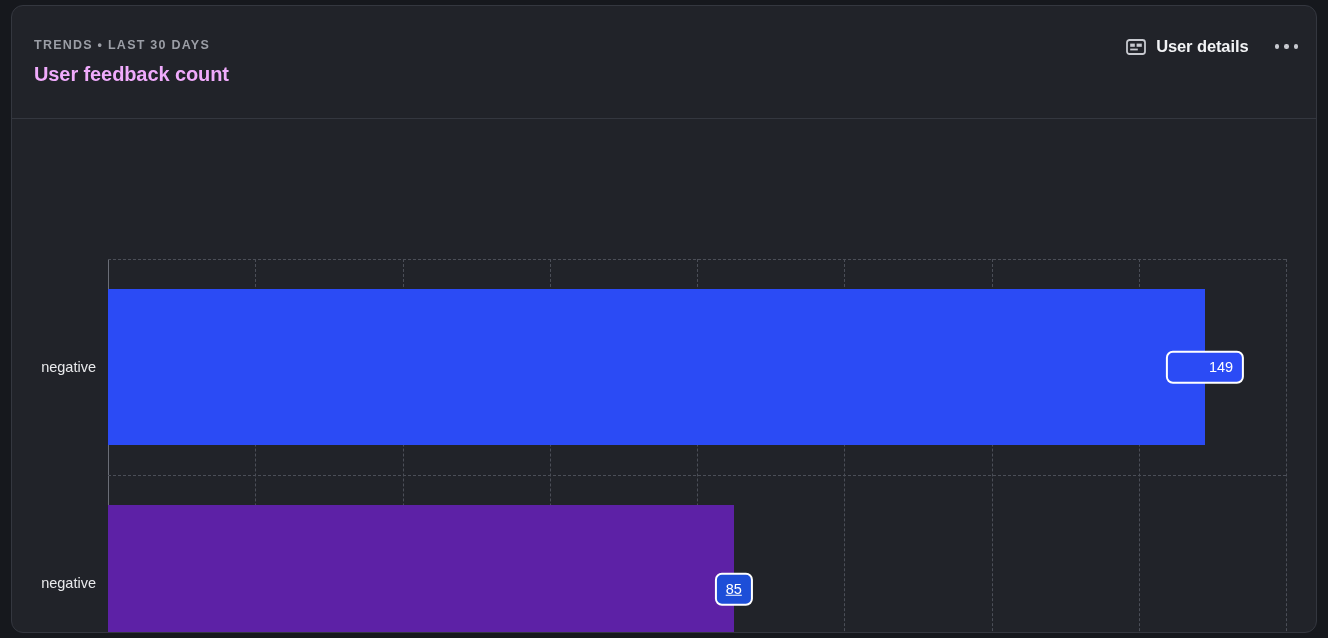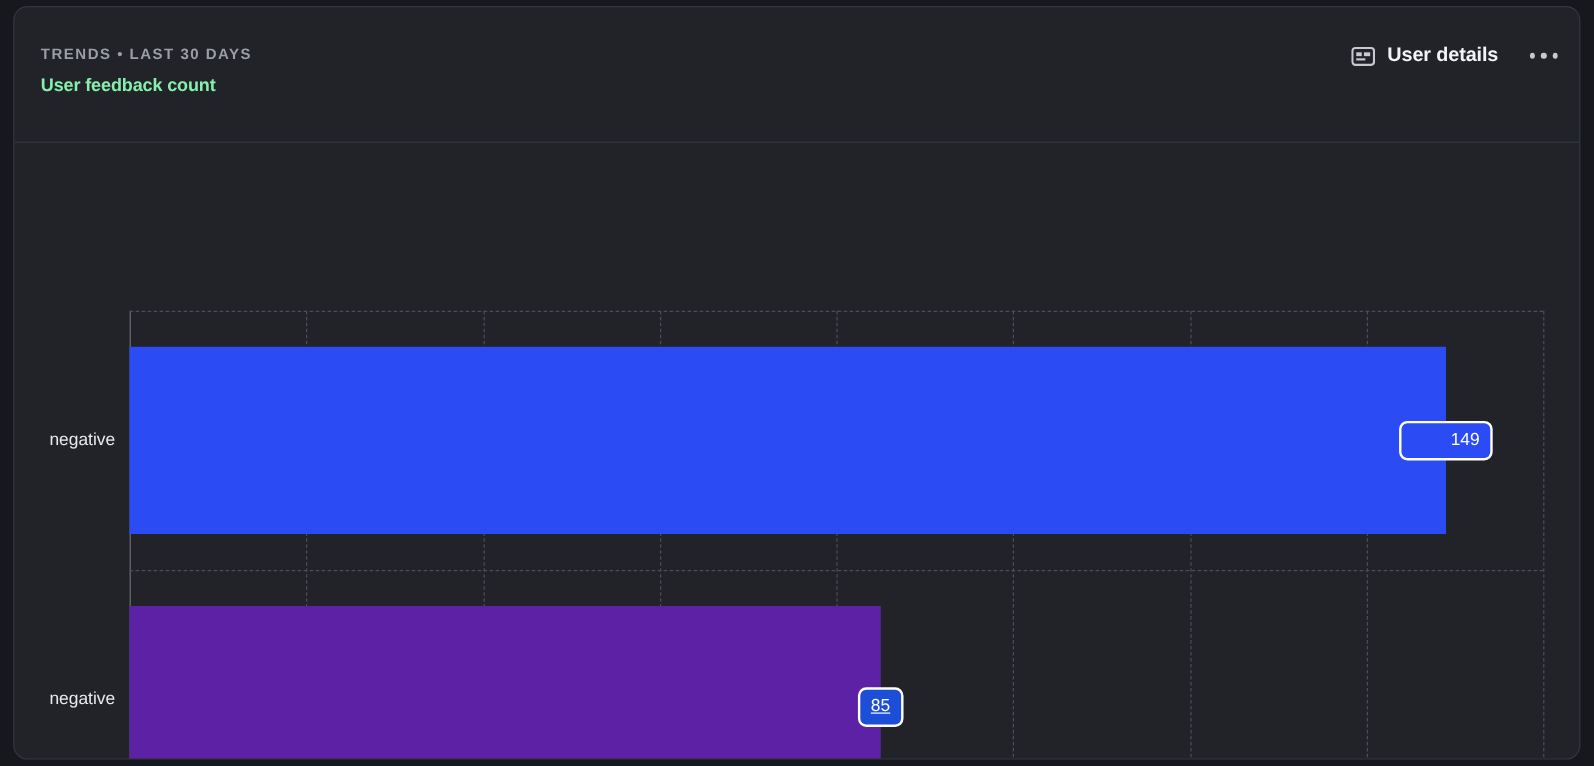--- a/index.html
+++ b/index.html
@@ -39,24 +39,24 @@
     font-weight: bold;
     letter-spacing: 1.25px;
     color: #9b9ea6;
     white-space: nowrap;
   }
 
   .card-title {
     position: absolute;
     left: 22px;
     top: 57px;
-    font-size: 15px;
+    font-size: 20px;
     font-weight: bold;
     letter-spacing: -0.1px;
-    color: #86efac;
+    color: #f0abfc;
     white-space: nowrap;
   }
 
   .header-actions {
     position: absolute;
     right: 16px;
     top: 29px;
     display: flex;
     align-items: center;
     gap: 22px;

